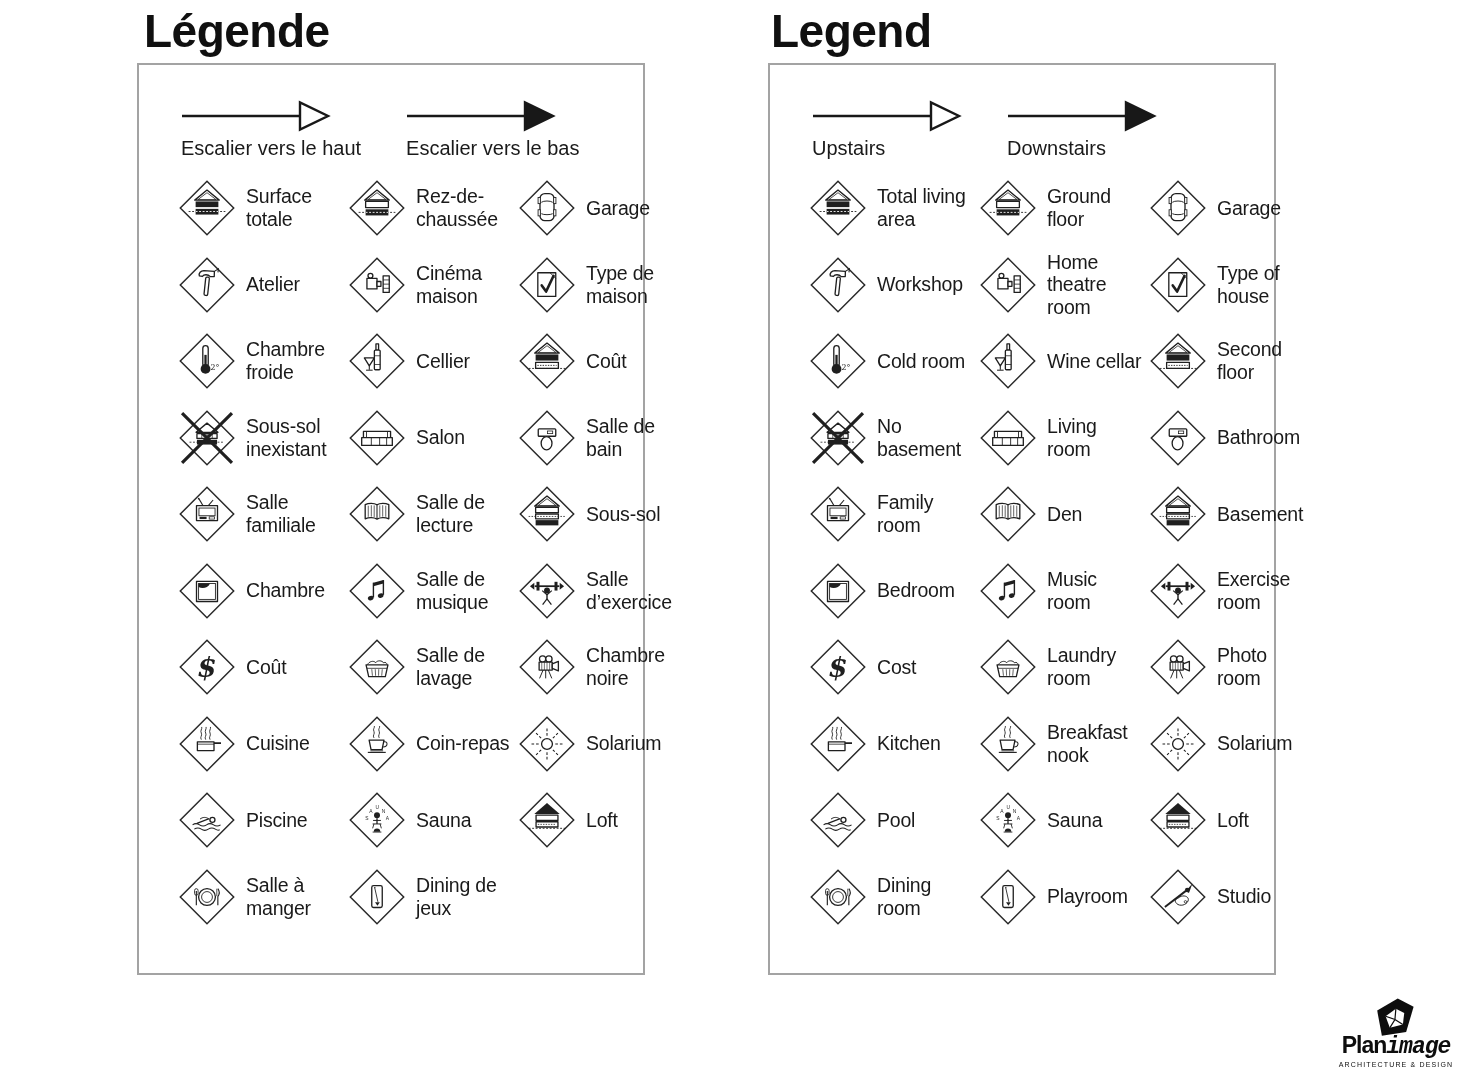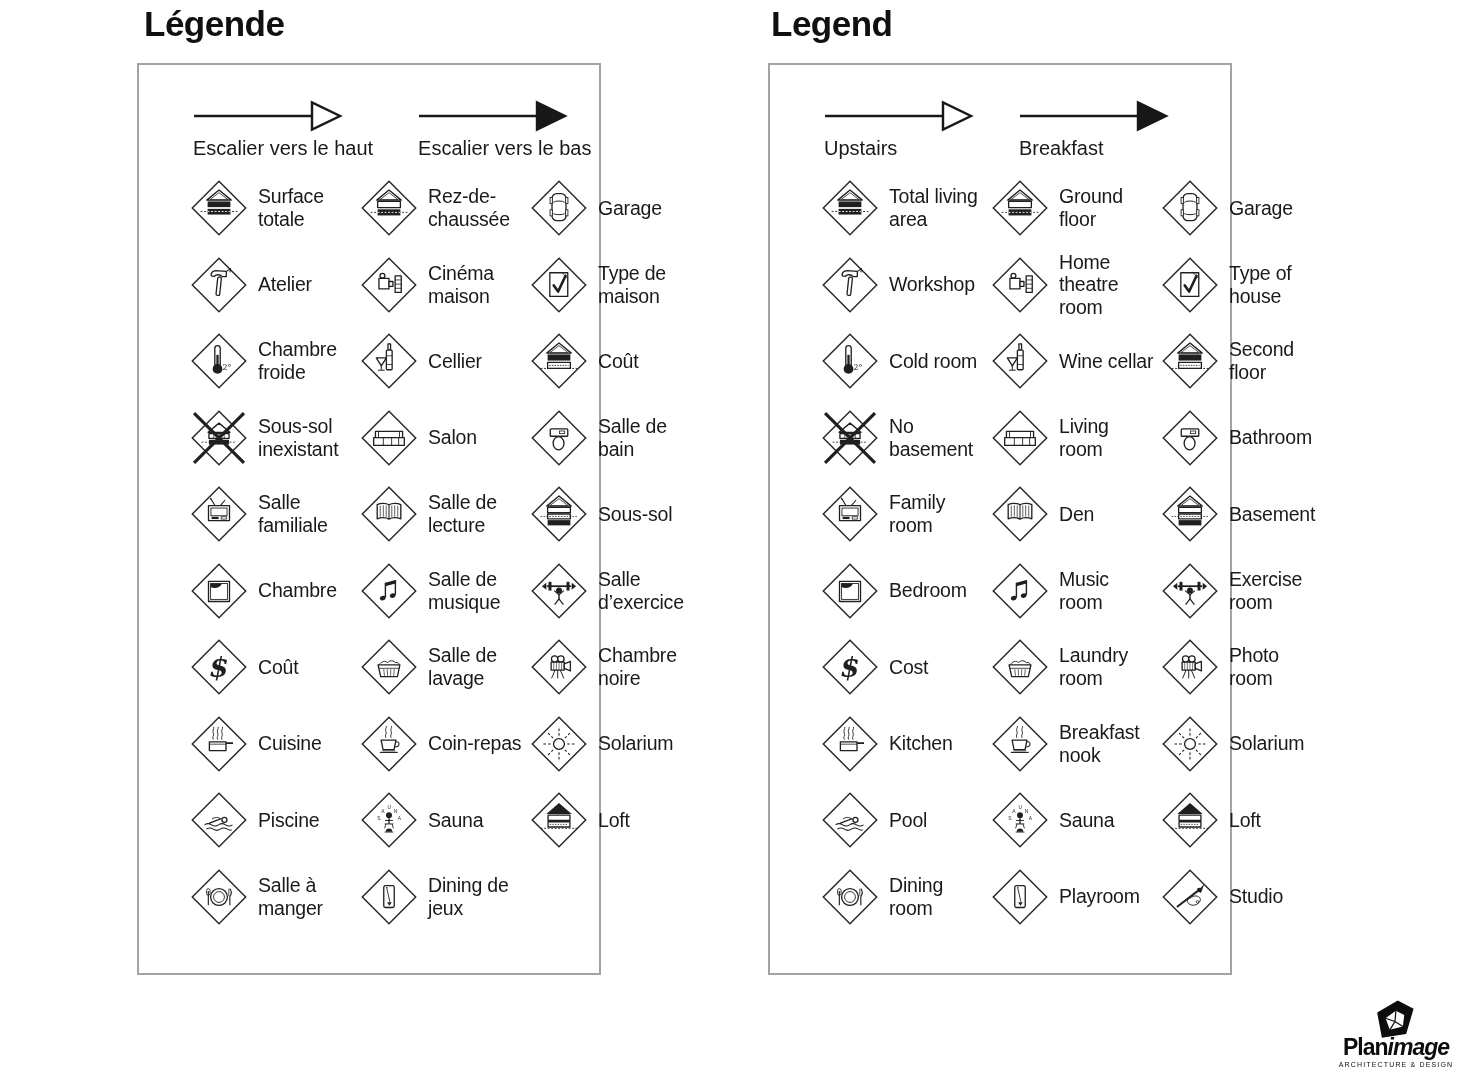--- a/index.html
+++ b/index.html
@@ -2,28 +2,28 @@
 <html><head>
 <meta charset="utf-8">
 <style>
   html,body{margin:0;padding:0;}
   body{
     width:1478px;height:1074px;position:relative;overflow:hidden;
     background:#ffffff;color:#1a1a1a;
     font-family:"Liberation Sans",sans-serif;
   }
   .panel-title{
-    position:absolute;top:4px;font-size:35px;font-weight:bold;
+    position:absolute;top:4px;font-size:46px;font-weight:bold;
     letter-spacing:-0.5px;color:#101010;
   }
   #title-fr{left:144px;}
   #title-en{left:771px;}
   .panel{
-    position:absolute;top:63px;width:464px;height:912px;
-    border:2px solid #a3a3a3;box-sizing:border-box;background:#fff;padding-left:12px;
+    position:absolute;top:63px;width:508px;height:912px;
+    border:2px solid #a3a3a3;box-sizing:border-box;background:#fff;
   }
   #panel-fr{left:137px;}
   #panel-en{left:768px;}
   .arrows{display:flex;gap:45px;margin:34px 0 0 42px;}
   .arrow-item{display:flex;flex-direction:column;}
   .arrow-item svg{display:block;}
   .arrow-label{font-size:20px;margin-top:4px;white-space:nowrap;color:#1a1a1a;}
   .grid{
     display:grid;grid-template-columns:170px 170px 194px;
     grid-auto-rows:76.5px;margin:10px 0 0 40px;
@@ -32,21 +32,21 @@
   .icon-wrap{width:56px;height:56px;flex:none;}
   .icon-wrap svg{display:block;}
   .item-label{
     margin-left:11px;font-size:19.5px;line-height:1.17;
     max-width:97px;letter-spacing:-0.2px;
   }
   .logo{position:absolute;right:14px;bottom:6px;width:136px;text-align:center;color:#0d0d0d;}
   .logo-glyph{display:block;margin:0 auto -8px 38px;}
   .logo-word{font-size:23px;line-height:1;white-space:nowrap;}
   .logo-word .plan{font-weight:bold;letter-spacing:-1px;}
-  .logo-word .image{font-style:italic;font-weight:bold;font-family:Liberation Sans, sans-serif;letter-spacing:-1px;}
+  .logo-word .image{font-style:italic;font-weight:bold;font-family:Liberation Mono, monospace;letter-spacing:-1px;}
   .logo-tagline{font-size:7px;letter-spacing:1.15px;margin-top:2px;white-space:nowrap;}
 </style>
 </head>
 <body>
 
 <div class="panel-title" id="title-fr">Légende</div>
 <div class="panel-title" id="title-en">Legend</div>
 
 <div class="panel" id="panel-fr">
   <div class="arrows">
@@ -491,21 +491,21 @@
           <line x1="1" y1="17" x2="119" y2="17" stroke="#181818" stroke-width="2.6"></line>
           <polygon points="119,3.5 119,30.5 147,17" fill="#ffffff" stroke="#181818" stroke-width="2.4"></polygon>
         </svg>
         <div class="arrow-label">Upstairs</div>
       </div>
       <div class="arrow-item">
         <svg width="150" height="34" viewBox="0 0 150 34">
           <line x1="1" y1="17" x2="119" y2="17" stroke="#181818" stroke-width="2.6"></line>
           <polygon points="119,3.5 119,30.5 147,17" fill="#181818" stroke="#181818" stroke-width="2.4"></polygon>
         </svg>
-        <div class="arrow-label">Breakfast</div>
+        <div class="arrow-label">Downstairs</div>
       </div>
     </div>
   <div class="grid">
       <div class="cell">
         <span class="icon-wrap">
           <svg viewBox="0 0 64 64" width="56" height="56">
             <polygon points="32,1.5 62.5,32 32,62.5 1.5,32" fill="#ffffff" stroke="#2a2a2a" stroke-width="1.7"></polygon>
             <polygon points="32,11.5 46,23 18,23" fill="#ffffff" stroke="#1f1f1f" stroke-width="1.5" stroke-linejoin="round"></polygon>
             <polygon points="32,14.5 42.5,22.5 21.5,22.5" fill="none" stroke="#1f1f1f" stroke-width="0.9"></polygon>
             <rect x="19" y="24.5" width="26" height="6.5" fill="#1f1f1f"></rect>

